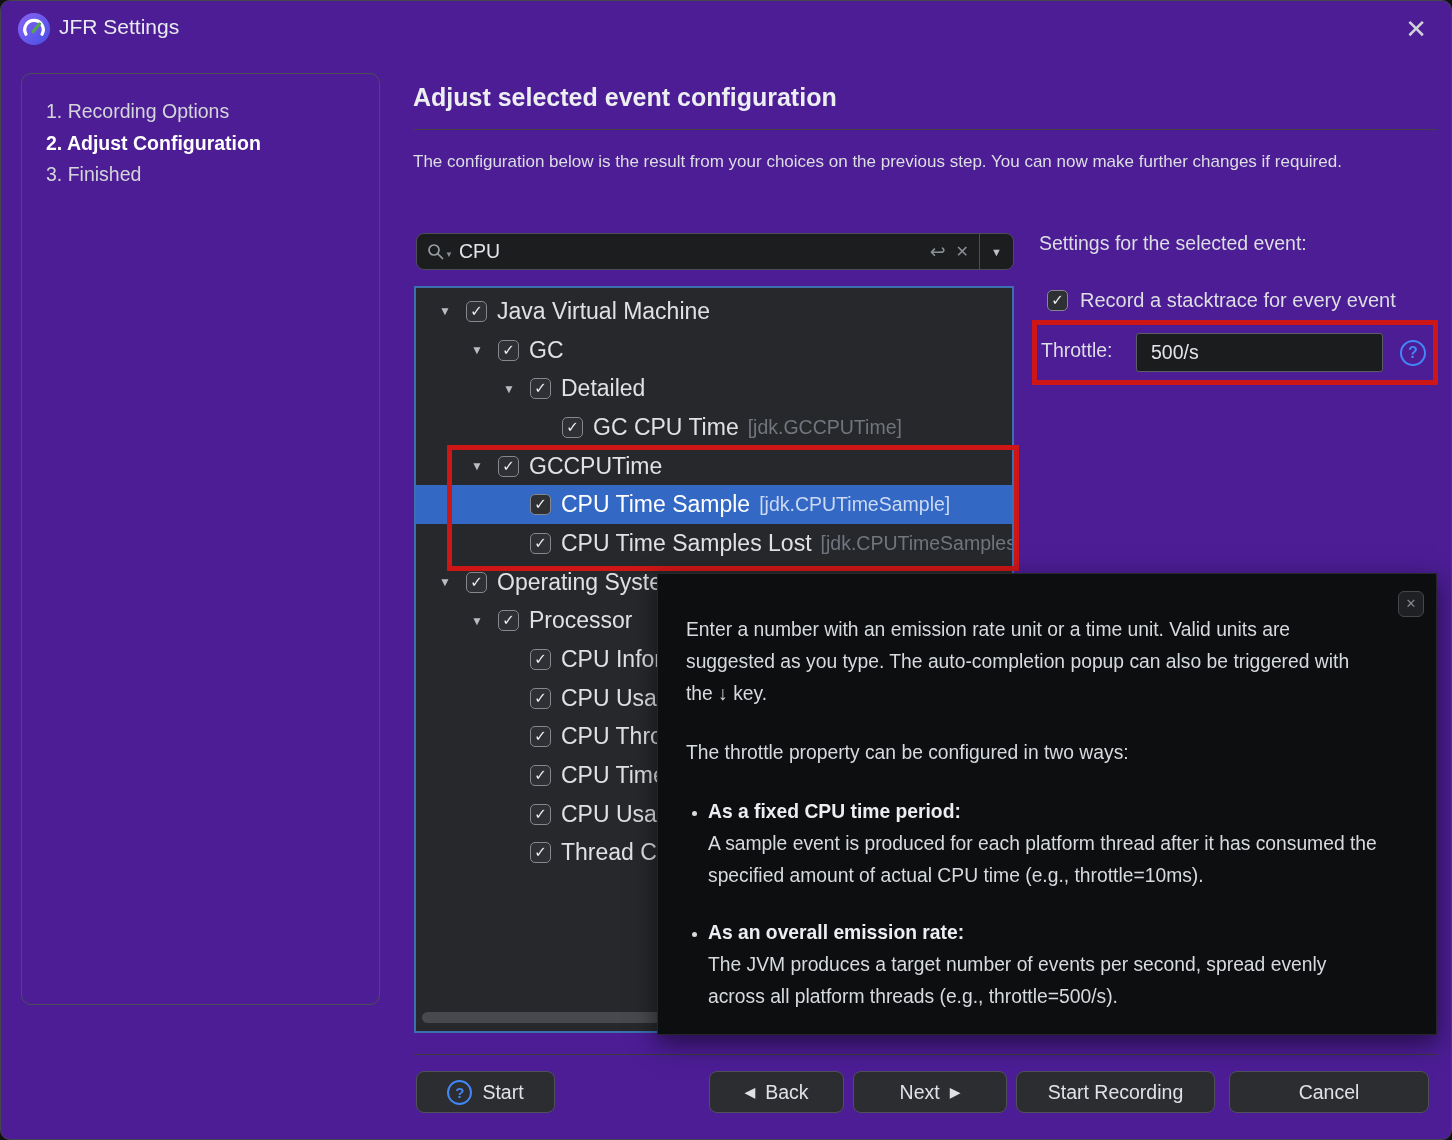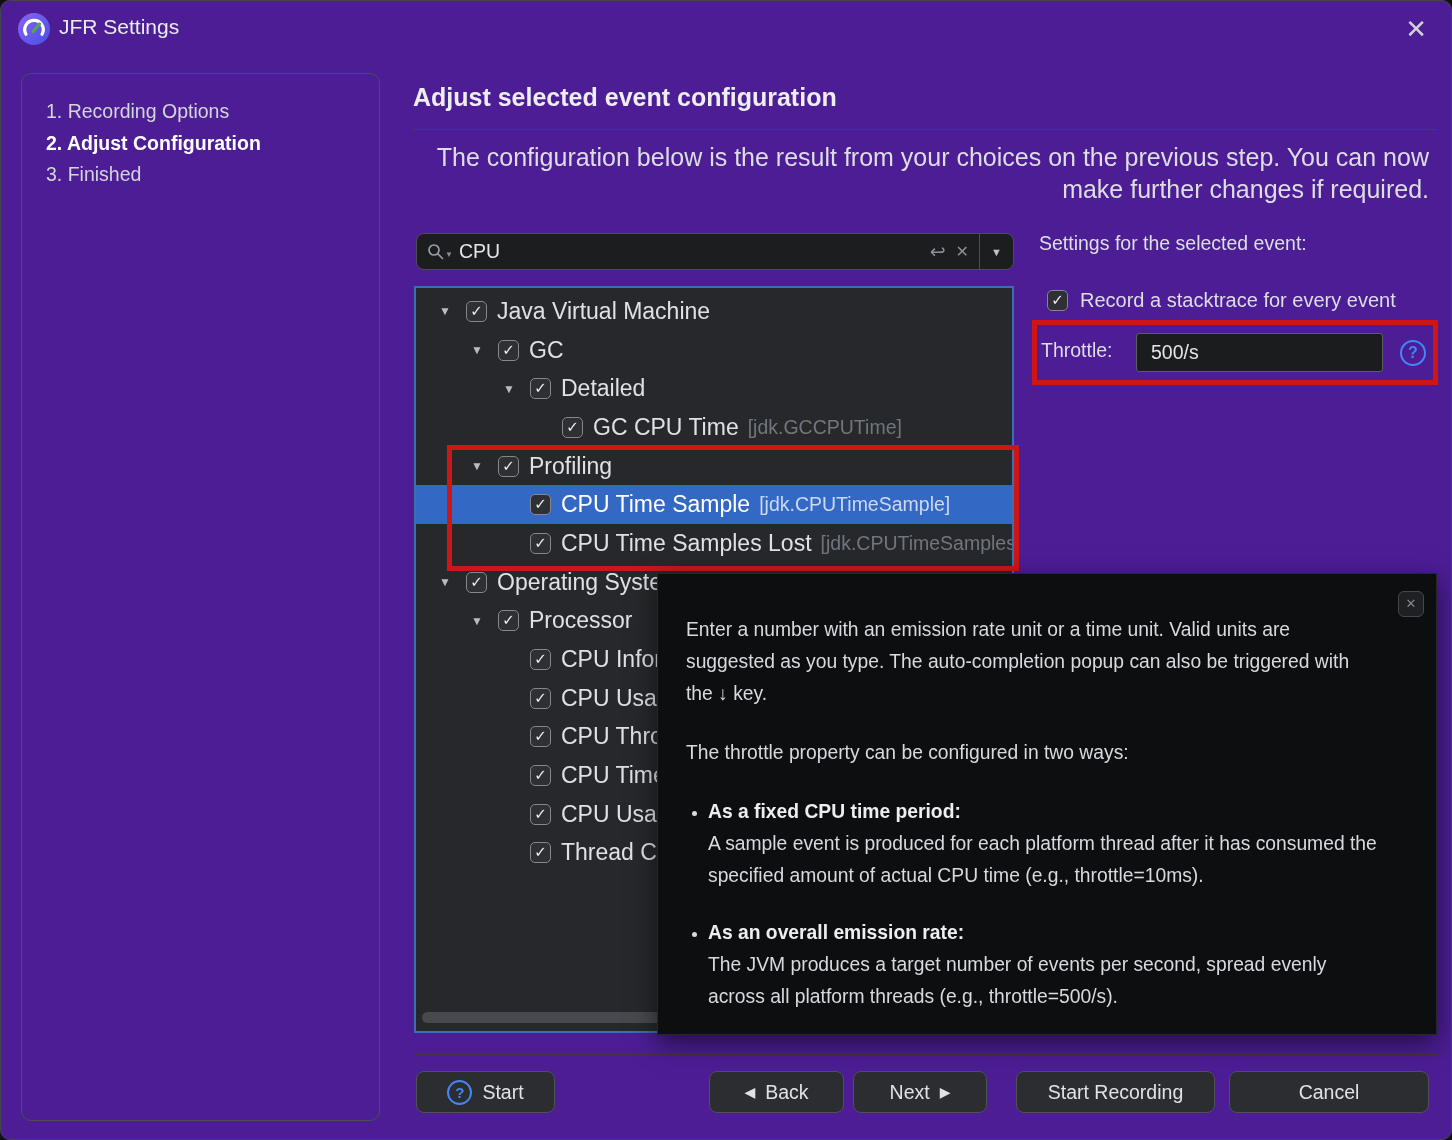--- a/index.html
+++ b/index.html
@@ -8,29 +8,29 @@
   .window{position:relative;width:1452px;height:1140px;background:#4c1d95;color:#dfe1e5;
           border:1px solid #44464b;border-radius:10px;overflow:hidden;}
 
   
   .titlebar{position:absolute;left:0;top:0;width:100%;height:56px;}
   .applogo{position:absolute;left:16px;top:11px;width:34px;height:34px;}
   .apptitle{position:absolute;left:58px;top:14px;font-size:21px;color:#e9ebf0;}
   .closex{position:absolute;right:24px;top:10px;font-size:26px;color:#cfd2d8;cursor:pointer;line-height:36px;}
 
   
-  .stepper{position:absolute;left:20px;top:72px;width:359px;height:1048px;
+  .stepper{position:absolute;left:20px;top:72px;width:359px;height:932px;
            border:1px solid #4b4e54;border-radius:10px;padding:22px 24px;}
   .step{font-size:19.5px;line-height:31.5px;color:#d4d6db;white-space:nowrap;}
   .step.active{color:#ffffff;font-weight:bold;}
 
   
   .h1{position:absolute;left:412px;top:82px;font-size:25px;font-weight:bold;color:#eceef2;}
   .hdiv{position:absolute;left:412px;top:128px;width:1024px;border-top:1px solid #3f4147;}
-  .desc{position:absolute;left:412px;top:140px;width:1016px;font-size:25px;line-height:32px;color:#dcdee3;text-align:right;}
+  .desc{position:absolute;left:412px;top:140px;width:1016px;font-size:17px;line-height:42px;color:#dcdee3;}
 
   
   .search{position:absolute;left:415px;top:232px;width:598px;height:37px;background:#1c1d1f;
           border:1px solid #4b4e54;border-radius:8px;display:flex;align-items:center;}
   .search .mag{margin-left:10px;flex-shrink:0;display:flex;align-items:center;}
   .search .magcaret{font-size:8px;color:#8a8e95;margin:6px 6px 0 1px;}
   .search input{flex:1;background:transparent;border:none;outline:none;color:#e3e5ea;font-size:19.5px;
                 font-family:"Liberation Sans","DejaVu Sans",sans-serif;padding:0;}
   .search .undo{font-size:19px;color:#8a8e95;margin-right:10px;cursor:pointer;}
   .search .clear{font-size:16px;color:#8a8e95;margin-right:10px;cursor:pointer;}
@@ -85,21 +85,21 @@
           border:1px solid #45474b;color:#85888d;font-size:13px;display:flex;align-items:center;
           justify-content:center;cursor:pointer;}
 
   
   .fdiv{position:absolute;left:412px;top:1053px;width:1024px;border-top:1px solid #3a3c41;}
   .btn{position:absolute;top:1070px;height:42px;background:#2b2d30;border:1px solid #4e5157;border-radius:8px;
        color:#e0e2e7;font-size:19.5px;display:flex;align-items:center;justify-content:center;gap:10px;cursor:pointer;}
   .btn .tri{font-size:14px;color:#dfe1e5;}
   .bhelp{left:415px;width:139px;}
   .bback{left:708px;width:135px;}
-  .bnext{left:852px;width:134px;}
+  .bnext{left:852px;width:154px;}
   .bstart{left:1015px;width:199px;}
   .bcancel{left:1228px;width:200px;}
   .btn .qicon{width:25px;height:25px;font-size:15px;}
 </style>
 </head>
 <body>
 
 <div class="window">
 
   <div class="titlebar">
@@ -161,21 +161,21 @@
         <span class="tl">Detailed</span>
       </div>
       <div class="trow leaf3">
         <span class="cb">✓</span>
         <span class="tl">GC CPU Time</span>
         <span class="sfx">[jdk.GCCPUTime]</span>
       </div>
       <div class="trow lvl1">
         <span class="arr">▼</span>
         <span class="cb">✓</span>
-        <span class="tl">Profiling</span>
+        <span class="tl">GCCPUTime</span>
       </div>
       <div class="trow leaf2 sel">
         <span class="cb">✓</span>
         <span class="tl">CPU Time Sample</span>
         <span class="sfx">[jdk.CPUTimeSample]</span>
       </div>
       <div class="trow leaf2">
         <span class="cb">✓</span>
         <span class="tl">CPU Time Samples Lost</span>
         <span class="sfx">[jdk.CPUTimeSamplesLost]</span>

